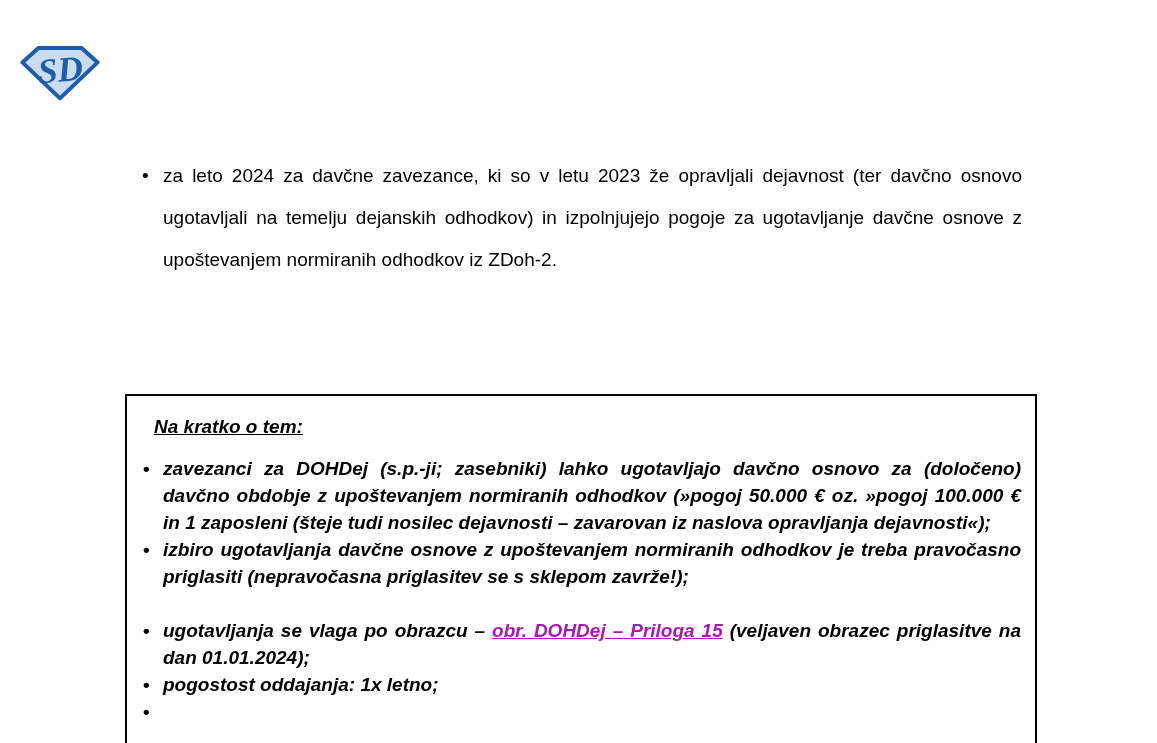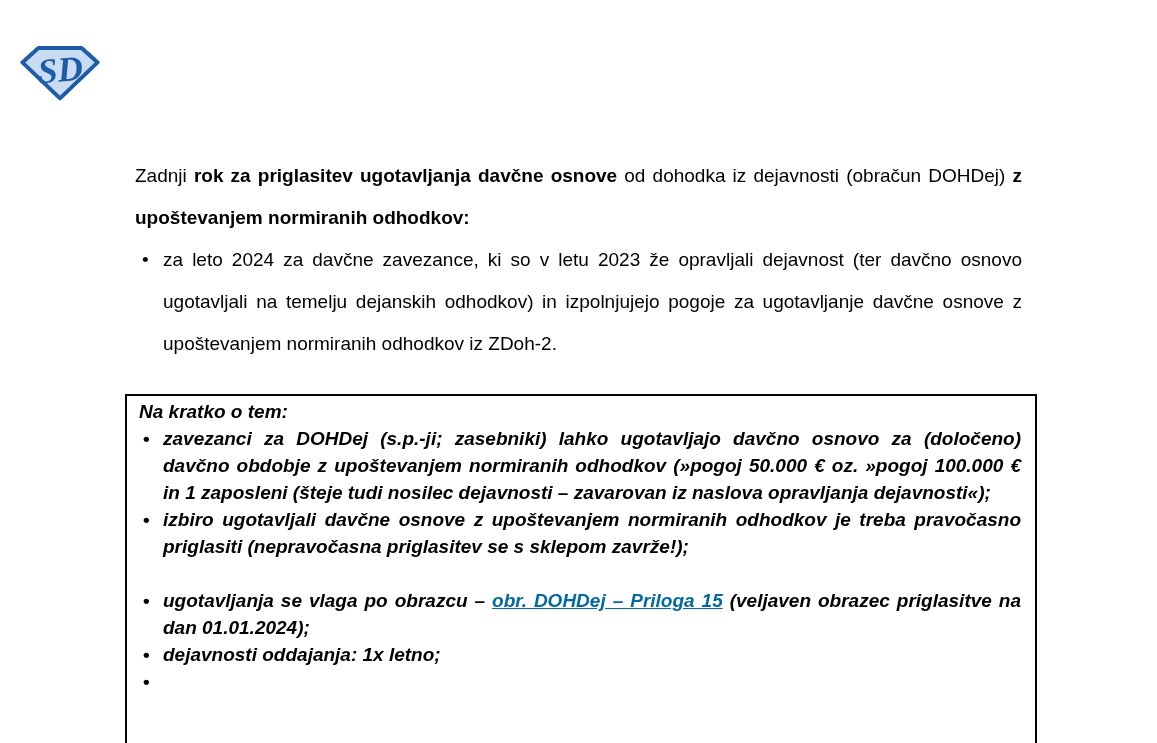--- a/index.html
+++ b/index.html
@@ -53,81 +53,81 @@
     height: 440px; 
     border: 2px solid #000;
     padding: 2px 14px 0 12px;
     font-size: 19px;
     line-height: 27px;
     font-style: italic;
     font-weight: bold;
     text-align: justify;
   }
   .box .heading {
-    margin: 0;
+    text-decoration: underline;
+    margin: 15px;
   }
   .box .b-item {
     position: relative;
     padding-left: 24px;
   }
   .box .b-item .dot {
     position: absolute;
     left: 4px;
     top: 0;
     font-style: normal;
   }
   .gap-before { margin-top: 27px; }
   a.doc-link {
-    color: #0369a1;
+    color: #a21caf;
     font-weight: bold;
     font-style: italic;
     text-decoration: underline;
     cursor: pointer;
   }
 </style>
 </head>
 <body>
 
 <div class="page">
 
   <svg class="logo" viewBox="0 0 100 72" xmlns="http://www.w3.org/2000/svg">
     <path d="M3,24 L23,6 L77,6 L97,24 L50,69 Z" fill="#C9DCF2" stroke="#1E5CA8" stroke-width="5" stroke-linejoin="round"></path>
     <text x="51" y="48" text-anchor="middle" font-family="Liberation Serif, serif" font-size="44" font-weight="bold" font-style="italic" fill="#1E5CA8" transform="rotate(-5 50 40)">SD</text>
   </svg>
 
   <div class="intro">
-    <p><span>Zadnji </span><span class="bold">rok za priglasitev ugotavljanja davčne osnove</span><span> od dohodka iz dejavnosti (obračun DOHDej) </span><span class="bold">z upoštevanjem normiranih odhodkov:</span></p>
 
     <div class="bullet-item">
       <span class="dot">•</span>
       <span>za leto 2024 za davčne zavezance, ki so v letu 2023 že opravljali dejavnost (ter davčno osnovo ugotavljali na temelju dejanskih odhodkov) in izpolnjujejo pogoje za ugotavljanje davčne osnove z upoštevanjem normiranih odhodkov iz ZDoh-2.</span>
     </div>
   </div>
 
   <div class="box">
     <p class="heading">Na kratko o tem:</p>
 
     <div class="b-item">
       <span class="dot">•</span>
       <span>zavezanci za DOHDej (s.p.-ji; zasebniki) lahko ugotavljajo davčno osnovo za (določeno) davčno obdobje z upoštevanjem normiranih odhodkov (»pogoj 50.000 € oz. »pogoj 100.000 € in 1 zaposleni (šteje tudi nosilec dejavnosti – zavarovan iz naslova opravljanja dejavnosti«);</span>
     </div>
 
     <div class="b-item">
       <span class="dot">•</span>
-      <span>izbiro ugotavljali davčne osnove z upoštevanjem normiranih odhodkov je treba pravočasno priglasiti (nepravočasna priglasitev se s sklepom zavrže!);</span>
+      <span>izbiro ugotavljanja davčne osnove z upoštevanjem normiranih odhodkov je treba pravočasno priglasiti (nepravočasna priglasitev se s sklepom zavrže!);</span>
     </div>
 
     <div class="b-item gap-before">
       <span class="dot">•</span>
       <span>ugotavljanja se vlaga po obrazcu – </span><a class="doc-link">obr. DOHDej – Priloga 15</a><span> (veljaven obrazec priglasitve na dan 01.01.2024);</span>
     </div>
 
     <div class="b-item">
       <span class="dot">•</span>
-      <span>dejavnosti oddajanja: 1x letno;</span>
+      <span>pogostost oddajanja: 1x letno;</span>
     </div>
 
     <div class="b-item">
       <span class="dot">•</span>
     </div>
   </div>
 
 </div>
 
 </body></html>

